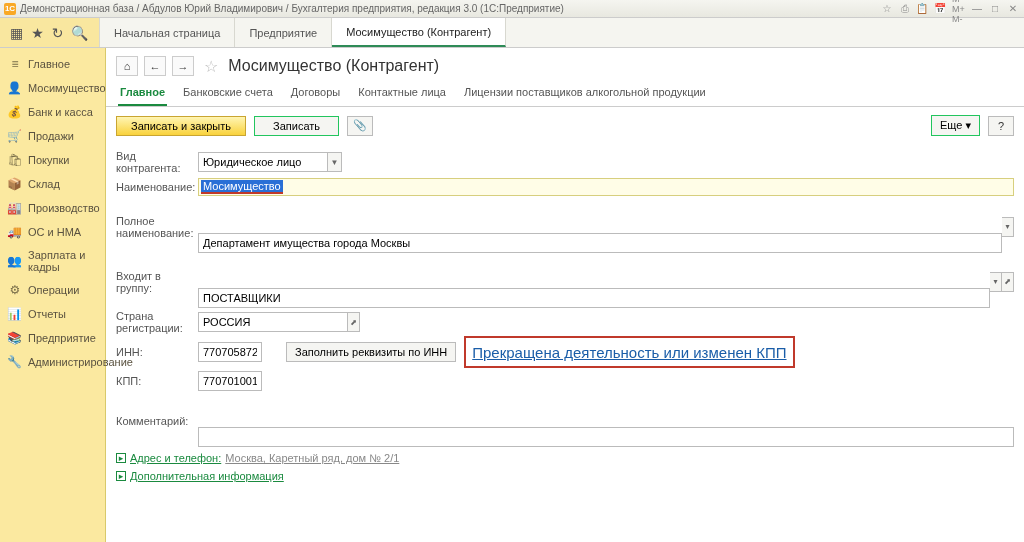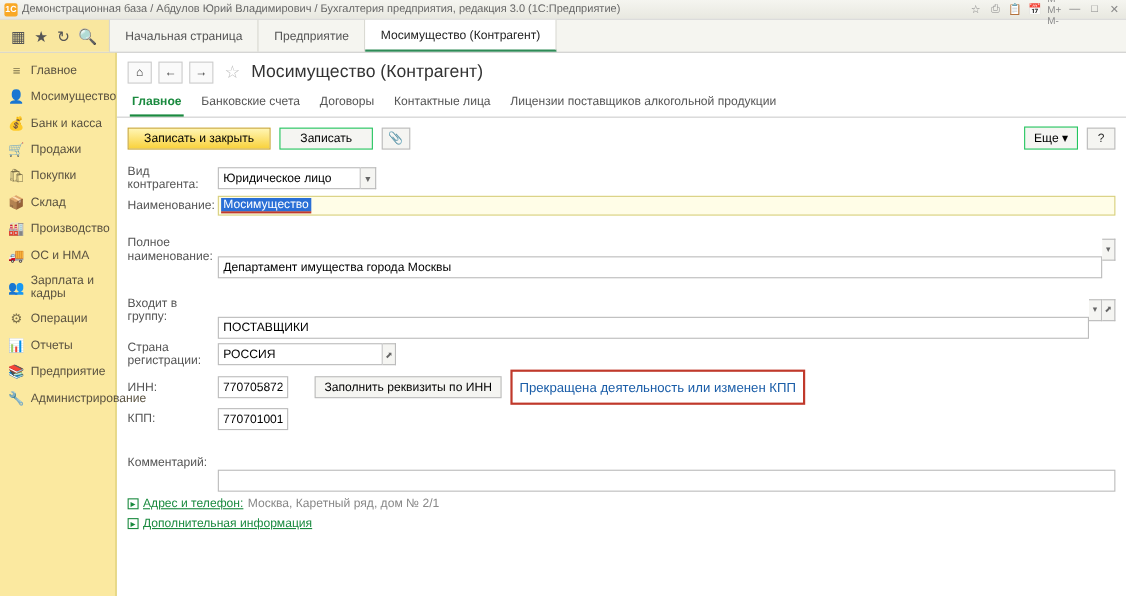--- a/index.html
+++ b/index.html
@@ -38,25 +38,25 @@
 .finput.w130 { width: 130px; }
 .finput.wfull { flex: 1; margin-top: 33px; }
 .finput.w80 { width: 64px; }
 .dd-btn { width: 14px; height: 20px; border: 1px solid #bbb; border-left: none; display: flex; align-items: center; justify-content: center; font-size: 8px; background: #f5f5f2; cursor: pointer; color: #666; }
 .dd-btn.sm { width: 12px; }
 .higrow { background: #fffde7; border: 1px solid #d7cf7e; padding: 1px 2px; display: flex; align-items: center; }
 .sel-text { background: #2a6fd6; color: #fff; padding: 0 2px; margin-top: 32px; }
 .underline-red { border-bottom: 2px solid #c0392b; display: inline-block; min-width: 60px; }
 .btn-gray2 { background: #f5f5f2; border: 1px solid #bbb; padding: 2px 8px; font-size: 11px; cursor: pointer; height: 20px; }
 .red-box { border: 2px solid #c0392b; padding: 2px 6px; margin-left: 8px; height: 32px; display: flex; align-items: center; }
-.link { color: #1a5da8; cursor: pointer; font-size: 12px; }
+.link { color: #1a5da8; text-decoration: underline; cursor: pointer; font-size: 15px; }
 .expando { display: flex; align-items: center; gap: 4px; padding: 3px 0; }
 .exp-ico { width: 10px; height: 10px; border: 1px solid #1a8a3f; color: #1a8a3f; font-size: 9px; display: flex; align-items: center; justify-content: center; cursor: pointer; }
 .green-link { color: #1a8a3f; text-decoration: underline; cursor: pointer; font-size: 11px; }
-.muted { color: #888; font-size: 11px; }
+.muted { color: #888; font-size: 11px; text-decoration: underline; }
 </style>
 </head>
 <body>
 
 <div class="titlebar">
   <span class="tb-ico">1С</span>
   <span>Демонстрационная база / Абдулов Юрий Владимирович / Бухгалтерия предприятия, редакция 3.0 (1С:Предприятие)</span>
   <div class="tb-right">
     <span class="tb-btn">☆</span>
     <span class="tb-btn">⎙</span>

